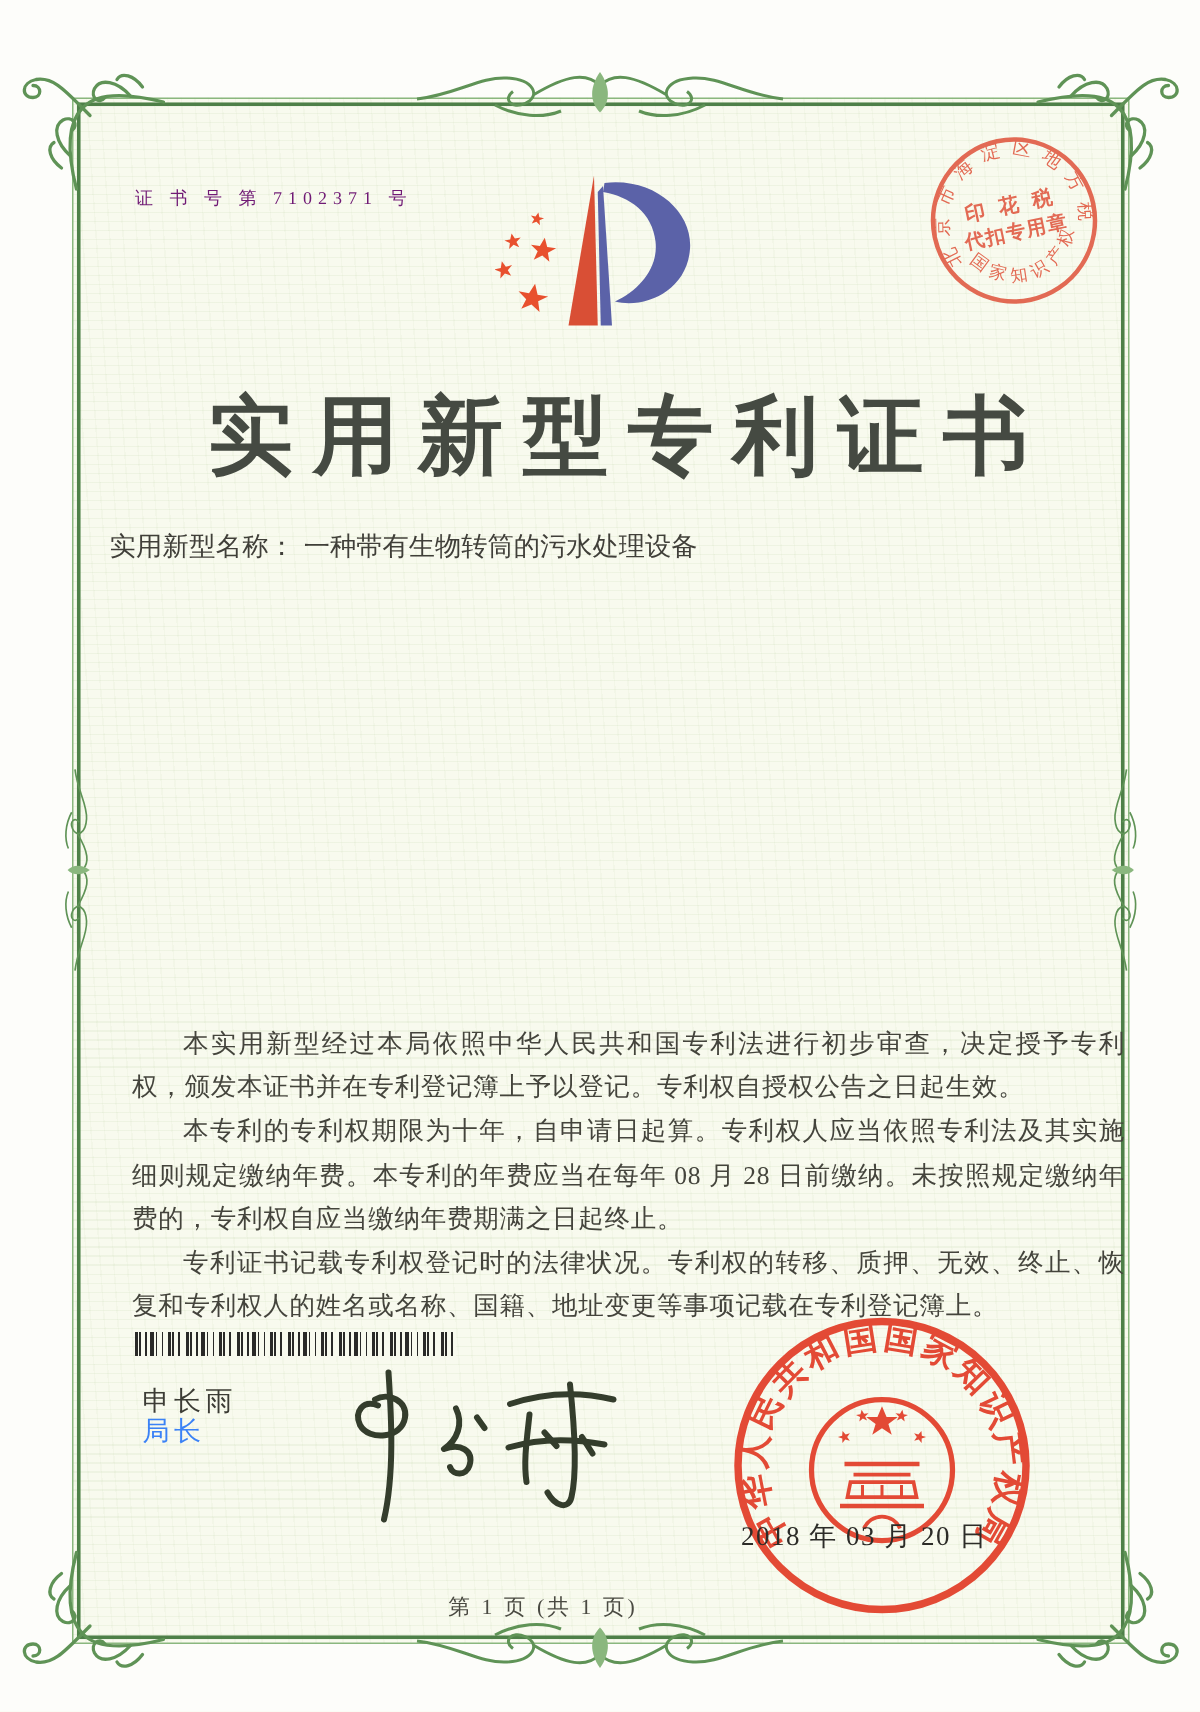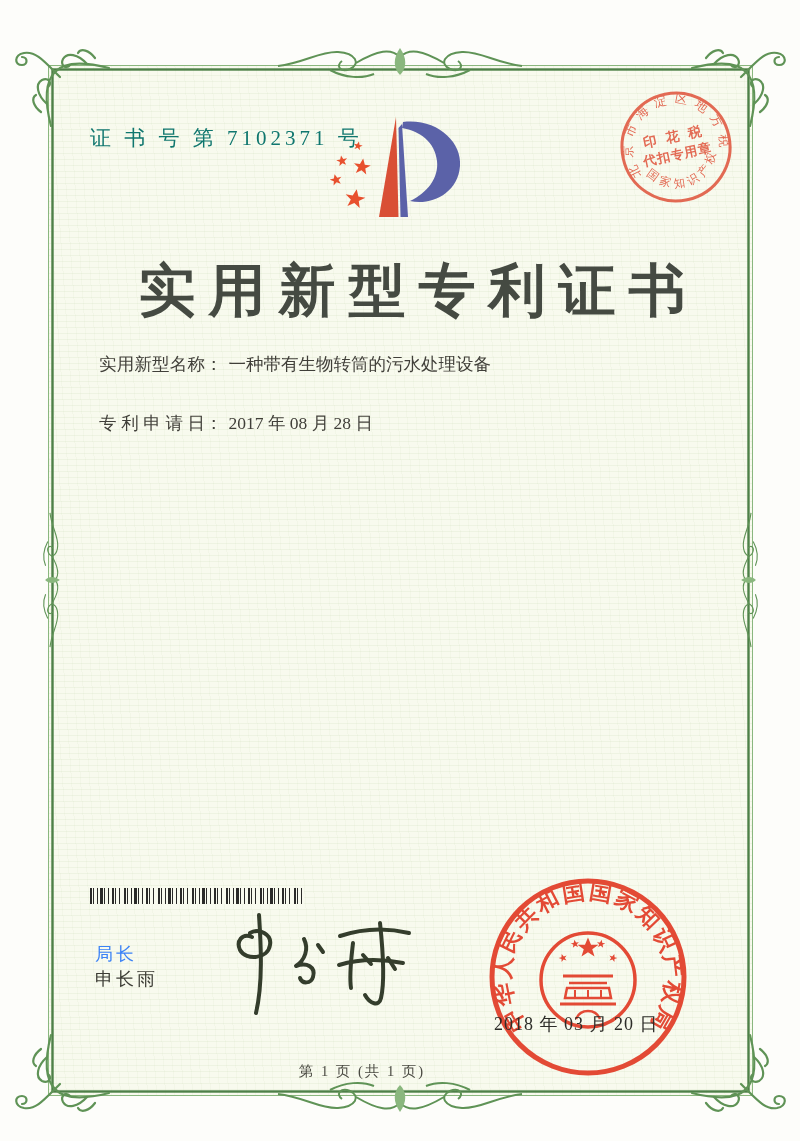--- a/index.html
+++ b/index.html
@@ -14,48 +14,48 @@
   .inner-bg{
     left:48px;top:65px;width:705px;height:1031px;
     background:
       repeating-linear-gradient(0deg, rgba(150,185,120,.10) 0 1px, rgba(0,0,0,0) 1px 6px),
       repeating-linear-gradient(86deg, rgba(170,195,140,.07) 0 1px, rgba(0,0,0,0) 1px 9px),
       #f8faee;
     z-index:0;
   }
   .border-svg{left:0;top:0;z-index:1;}
   .content{z-index:2;}
-  .cert-no{left:90px;top:124px;font-size:21px;letter-spacing:4px;color:#0f766e;}
+  .cert-no{left:90px;top:124px;font-size:12px;letter-spacing:4px;color:#701a75;}
   .logo-svg{left:330px;top:104px;z-index:2;}
   .tax-stamp{left:614px;top:85px;z-index:3;opacity:.88;}
   .title{
     left:0;top:241px;width:800px;text-align:center;margin:12px;
     font-size:57px;font-weight:bold;color:#454a42;letter-spacing:13px;text-indent:13px;
   }
-  .fields{left:99px;top:352px;width:660px;}
+  .fields{left:73px;top:352px;width:660px;}
   .frow{height:26px;margin-bottom:33px;font-size:17.5px;color:#403f39;white-space:nowrap;}
   .flabel{display:inline-block;width:106px;text-align:justify;text-align-last:justify;vertical-align:top;}
   .fcolon{display:inline-block;margin-right:6px;}
   .paras{left:88px;top:681px;width:662px;}
   .paras p{
     margin:0;font-size:17px;line-height:29.2px;color:#44443c;
     text-indent:2em;text-align:justify;letter-spacing:.5px;
   }
   .barcode{
     left:90px;top:888px;width:214px;height:16px;
     background:repeating-linear-gradient(90deg,
       #2a2a28 0 2px,#f8faee 2px 3px,#2a2a28 3px 4px,#f8faee 4px 7px,
       #2a2a28 7px 8px,#f8faee 8px 10px,#2a2a28 10px 13px,#f8faee 13px 14px,
       #2a2a28 14px 15px,#f8faee 15px 18px,#2a2a28 18px 19px,#f8faee 19px 22px,
       #2a2a28 22px 24px,#f8faee 24px 25px,#2a2a28 25px 26px,#f8faee 26px 29px,
       #2a2a28 29px 30px,#f8faee 30px 34px);
     z-index:2;
   }
   .director-label{left:95px;top:942px;font-size:18px;letter-spacing:3px;color:#3b82f6;}
-  .director-name{left:95px;top:967px;font-size:18px;letter-spacing:3px;color:#3c3c35;text-align:right;}
+  .director-name{left:95px;top:922px;font-size:18px;letter-spacing:3px;color:#3c3c35;text-align:right;}
   .signature-svg{left:212px;top:903px;z-index:3;}
   .seal-svg{left:483px;top:872px;z-index:3;opacity:.93;}
   .seal-date{left:494px;top:1012px;font-size:18px;letter-spacing:1px;color:#2c2c28;z-index:4;}
   .footer{left:0;top:1062px;width:724px;text-align:center;font-size:14.5px;letter-spacing:2px;color:#4a4a42;}
   svg text{font-family:"Liberation Serif","DejaVu Serif",serif;}
 </style>
 </head>
 <body>
 
 <div class="abs inner-bg"></div>
@@ -128,26 +128,26 @@
     <text x="62" y="74" text-anchor="middle" font-size="13" font-weight="bold" letter-spacing="1">代扣专用章</text>
   </g>
 </svg>
 
 <h1 class="abs content title">实用新型专利证书</h1>
 
 <div class="abs content fields">
   <div class="frow">
     <span class="flabel">实用新型名称</span><span class="fcolon">：</span><span class="fvalue">一种带有生物转筒的污水处理设备</span>
   </div>
-  <div class="frow">
-    <span class="flabel">专利申请日</span><span class="fcolon">：</span><span class="fvalue">2017 年 08 月 28 日</span>
-  </div>
 </div>
 
 <div class="abs content paras">
+  <p>本实用新型经过本局依照中华人民共和国专利法进行初步审查，决定授予专利权，颁发本证书并在专利登记簿上予以登记。专利权自授权公告之日起生效。</p>
+  <p>本专利的专利权期限为十年，自申请日起算。专利权人应当依照专利法及其实施细则规定缴纳年费。本专利的年费应当在每年 08 月 28 日前缴纳。未按照规定缴纳年费的，专利权自应当缴纳年费期满之日起终止。</p>
+  <p>专利证书记载专利权登记时的法律状况。专利权的转移、质押、无效、终止、恢复和专利权人的姓名或名称、国籍、地址变更等事项记载在专利登记簿上。</p>
 </div>
 
 <div class="abs barcode"></div>
 
 <div class="abs content director-label">局长</div>
 <div class="abs content director-name">申长雨</div>
 
 <svg class="abs signature-svg" width="205" height="118" viewBox="0 0 205 118">
   <g fill="none" stroke="#343d2c" stroke-width="4" stroke-linecap="round" stroke-linejoin="round">
     <path d="M 40 34 C 30 30 24 38 28 47 C 34 58 56 56 58 42 C 60 31 47 25 38 30"></path>

